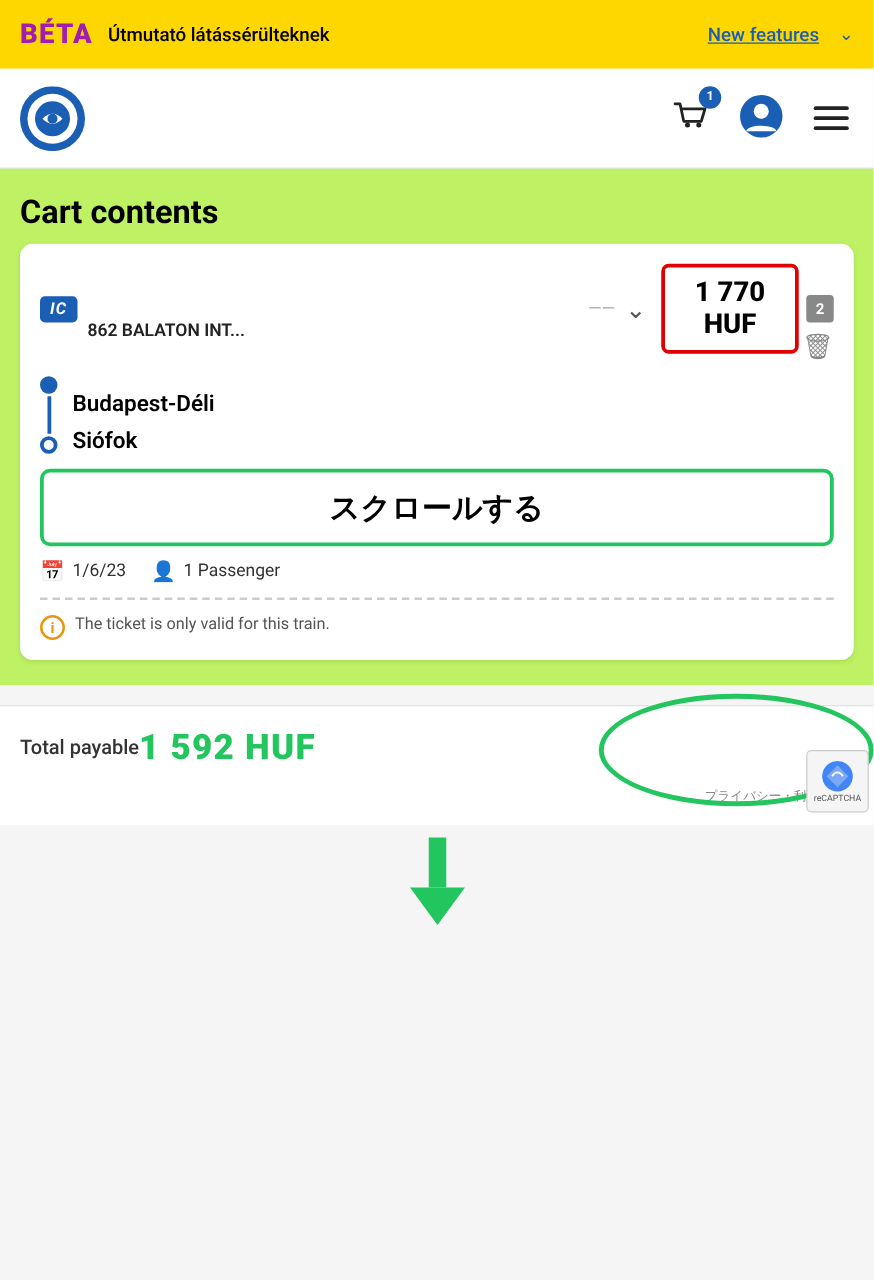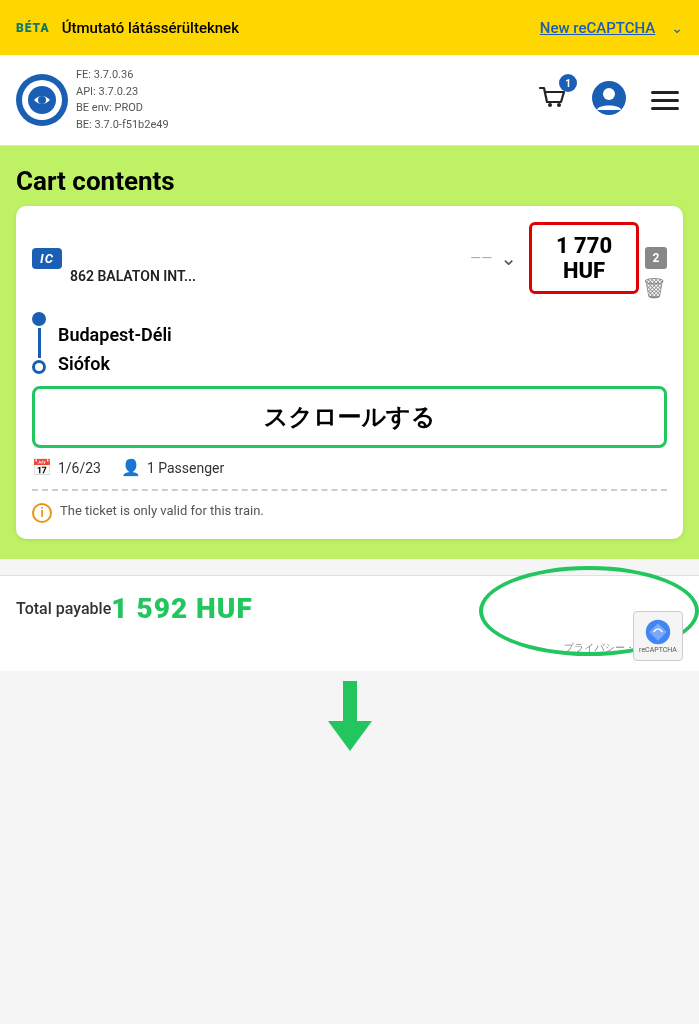--- a/index.html
+++ b/index.html
@@ -15,22 +15,22 @@
     .beta-banner {
       background: #FFD700;
       display: flex;
       align-items: center;
       padding: 10px 16px;
       gap: 12px;
       min-height: 55px;
     }
     .beta-label {
       font-weight: 900;
-      font-size: 12px;
-      color: #0f766e;
+      font-size: 22px;
+      color: #a21caf;
       letter-spacing: 1px;
     }
     .guide-text {
       font-size: 15px;
       color: #000;
       font-weight: 500;
     }
     .new-features-link {
       font-size: 15px;
       color: #1a5fb4;
@@ -360,21 +360,21 @@
       border: none;
       border-radius: 8px;
       padding: 18px;
       cursor: pointer;
       letter-spacing: 1px;
     }
 
     
     .recaptcha-badge {
       position: absolute;
-      right: 16px;
+      right: 4px;
       bottom: 10px;
       width: 50px;
       height: 50px;
       background: #f5f5f5;
       border: 1px solid #ccc;
       border-radius: 4px;
       display: flex;
       flex-direction: column;
       align-items: center;
       justify-content: center;
@@ -425,36 +425,35 @@
       gap: 6px;
       margin-left: auto;
     }
   </style>
 </head>
 <body>
 
 <div class="beta-banner">
   <span class="beta-label">BÉTA</span>
   <span class="guide-text">Útmutató látássérülteknek</span>
-  <a class="new-features-link">New reCAPTCHA</a>
+  <a class="new-features-link">New features</a>
   <span class="chevron-down-icon">⌄</span>
 </div>
 
 <div class="header-nav">
   <div class="logo-area">
 
     <svg class="logo-icon" viewBox="0 0 52 52" xmlns="http://www.w3.org/2000/svg">
       <circle cx="26" cy="26" r="26" fill="#1a5fb4"></circle>
       <circle cx="26" cy="26" r="20" fill="#fff"></circle>
       <circle cx="26" cy="26" r="14" fill="#1a5fb4"></circle>
 
       <path d="M18 26 Q26 18 34 26 Q26 34 18 26Z" fill="#fff"></path>
       <circle cx="26" cy="26" r="4" fill="#1a5fb4"></circle>
     </svg>
-    <div class="version-info" style="white-space:pre-line;">FE: 3.7.0.36<br>API: 3.7.0.23<br>BE env: PROD<br>BE: 3.7.0-f51b2e49</div>
   </div>
 
   <div class="nav-icons">
 
     <div class="cart-wrapper">
       <svg class="cart-icon-svg" viewBox="0 0 36 36" fill="none" xmlns="http://www.w3.org/2000/svg">
         <path d="M5 8h4l3 14h14l3-10H10" stroke="#222" stroke-width="2.2" stroke-linecap="round" stroke-linejoin="round" fill="none"></path>
         <circle cx="15" cy="25" r="2" fill="#222"></circle>
         <circle cx="24" cy="25" r="2" fill="#222"></circle>
       </svg>

